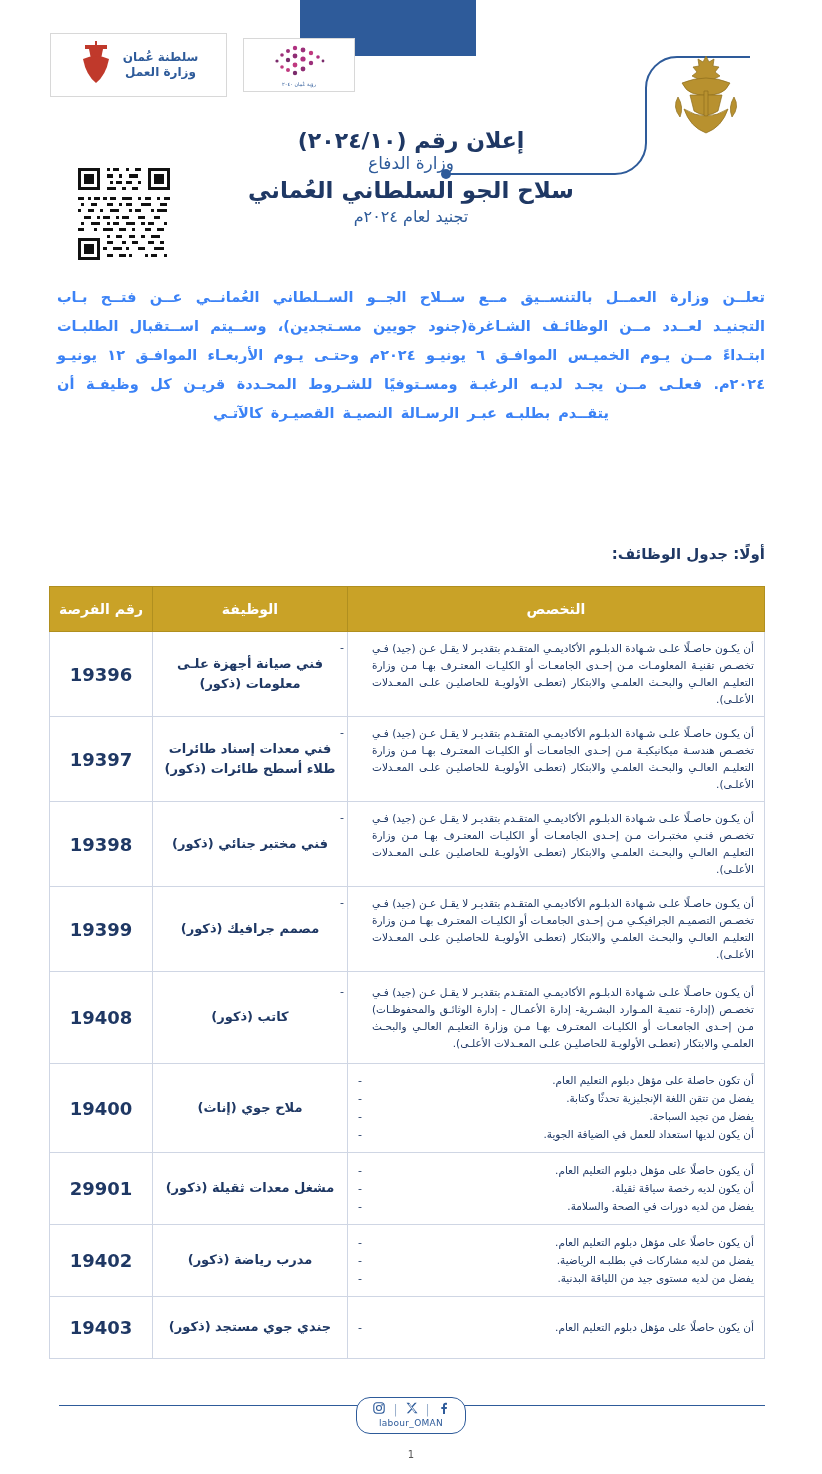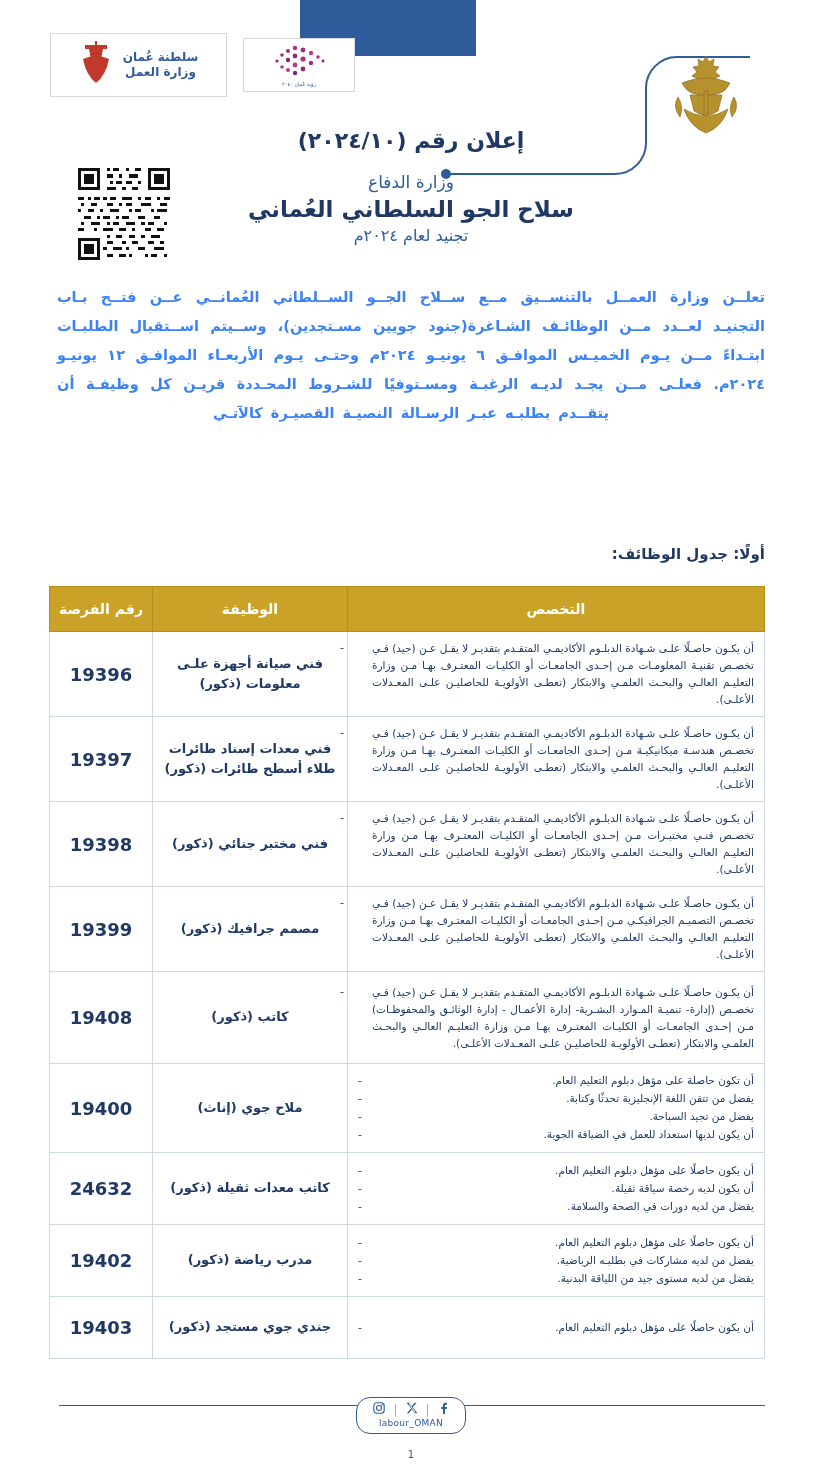--- a/index.html
+++ b/index.html
@@ -42,21 +42,21 @@
   .crest{
     position:absolute;top:55px;right:70px;width:92px;height:82px;
     display:flex;align-items:center;justify-content:center;
   }
 
   
   .connector{position:absolute;top:55px;right:60px;width:330px;height:135px;}
 
   
   .title-wrap{position:absolute;top:128px;right:0;width:822px;text-align:center;}
-  .ann-no{font-size:22px;font-weight:bold;color:#1f3864;margin-bottom:19px;}
+  .ann-no{font-size:22px;font-weight:bold;color:#1f3864;margin-bottom:0;}
   .ministry{font-size:17px;color:#2e5b9a;margin-bottom:4px;}
   .force{font-size:23px;font-weight:bold;color:#1f3864;margin-bottom:4px;}
   .year{font-size:16px;color:#2e5b9a;}
 
   
   .qr{
     position:absolute;top:168px;left:78px;width:92px;height:92px;background:#fff;
   }
   .qr svg{display:block;}
 
@@ -398,22 +398,22 @@
         <tr style="height:72px;">
           <td class="spec">
             <div class="spec-cell">
               <ul class="bullets">
                 <li>أن يكون حاصلًا على مؤهل دبلوم التعليم العام.</li>
                 <li>أن يكون لديه رخصة سياقة ثقيلة.</li>
                 <li>يفضل من لديه دورات في الصحة والسلامة.</li>
               </ul>
             </div>
           </td>
-          <td class="job">كاتب معدات ثقيلة (ذكور)</td>
-          <td class="no">24632</td>
+          <td class="job">مشغل معدات ثقيلة (ذكور)</td>
+          <td class="no">29901</td>
         </tr>
         <tr style="height:72px;">
           <td class="spec">
             <div class="spec-cell">
               <ul class="bullets">
                 <li>أن يكون حاصلًا على مؤهل دبلوم التعليم العام.</li>
                 <li>يفضل من لديه مشاركات في بطلبـه الرياضية.</li>
                 <li>يفضل من لديه مستوى جيد من اللياقة البدنية.</li>
               </ul>
             </div>

